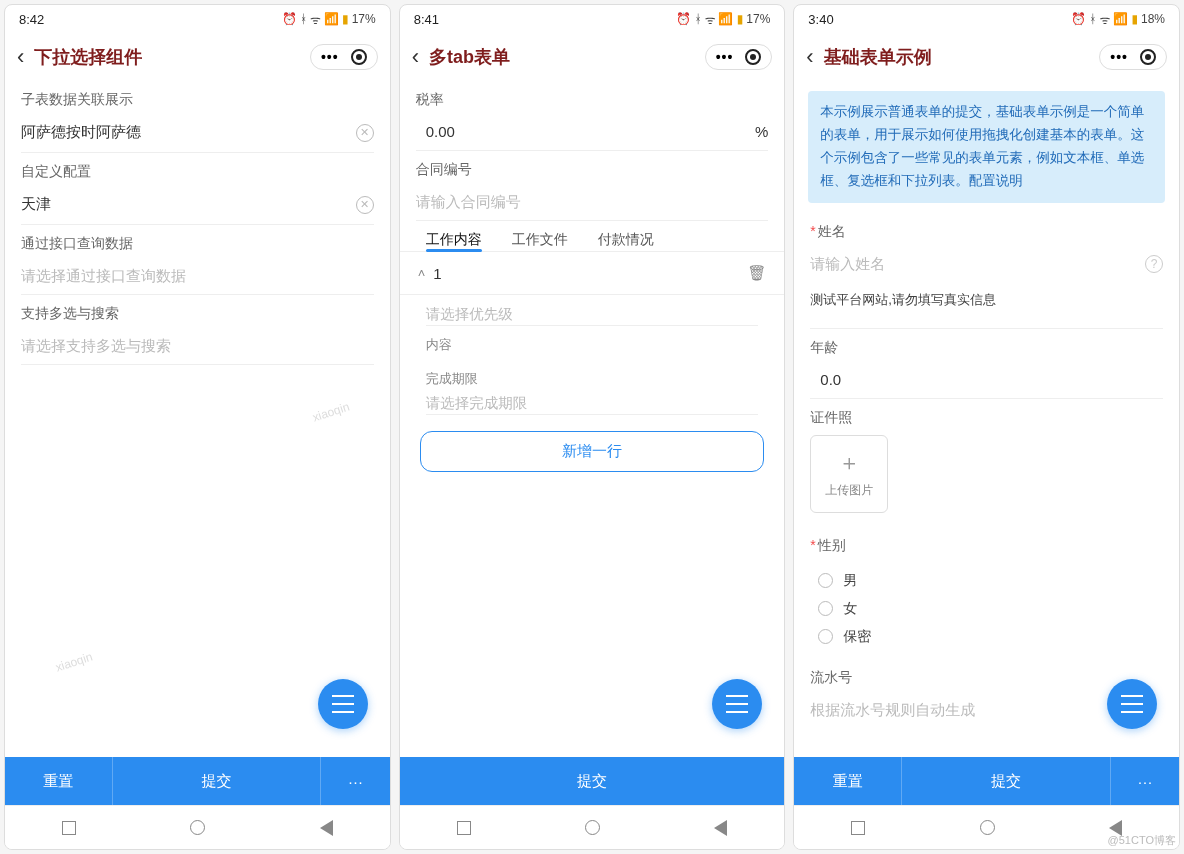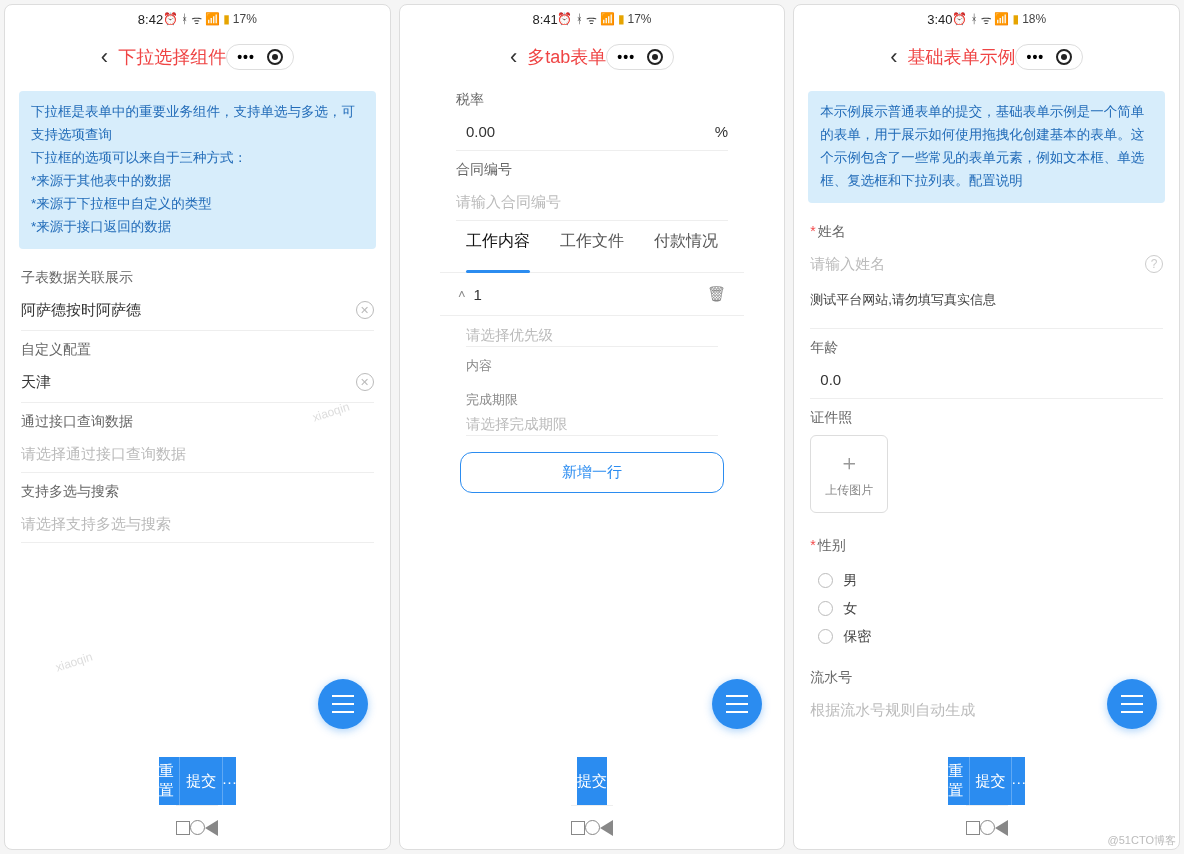--- a/index.html
+++ b/index.html
@@ -14,21 +14,20 @@
   .phone {
     width: 412px;
     height: 846px;
     background: #fff;
     border: 1px solid #ddd;
     border-radius: 8px;
     overflow: hidden;
     position: relative;
     display: flex;
     flex-direction: column;
-    align-items: center;
   }
   .status-bar {
     height: 28px;
     display: flex;
     justify-content: space-between;
     align-items: center;
     padding: 0 14px;
     font-size: 13px;
     color: #222;
     font-weight: 500;
@@ -36,21 +35,21 @@
   .status-icons { display:flex; gap:3px; align-items:center; font-size:12px; color:#444;}
   .status-icons .batt { color:#e6a400;}
   .title-bar {
     height: 48px;
     display: flex;
     align-items: center;
     padding: 0 12px;
     background:#fff;
   }
   .title-bar .back { font-size: 22px; color:#333; margin-right:10px;}
-  .title-bar .title { font-size: 18px; font-weight:400; color:#ef4444; flex:1;}
+  .title-bar .title { font-size: 18px; font-weight:700; color:#7f1d1d; flex:1;}
   .title-bar .pill {
     display:flex; align-items:center; gap:12px;
     border:1px solid #ddd; border-radius:20px;
     padding:4px 10px;
   }
   .title-bar .dots { font-weight:bold; letter-spacing:1px; font-size:14px;}
   .title-bar .target {
     width:16px;height:16px;border:2px solid #222;border-radius:50%;
     display:flex;align-items:center;justify-content:center;
   }
@@ -92,21 +91,21 @@
   .help-ic {
     width:18px;height:18px;border:1px solid #ccc;border-radius:50%;
     color:#ccc;font-size:12px;display:flex;align-items:center;justify-content:center;
   }
   .suffix { color:#333; font-size:15px;}
   .hint { color:#404040; font-size:13px; padding:8px 0 19px 0; border-bottom:1px solid #eee;}
   .tabs {
     display:flex; gap:30px; padding:10px 26px 0 26px;
     border-bottom:1px solid #eee;
   }
-  .tab { font-size:16px; color:#555; padding-bottom:20px; position:relative;}
+  .tab { font-size:14px; color:#555; padding-bottom:2px; position:relative;}
   .tab.active { color:#111;}
   .tab.active::after {
     content:"";position:absolute;left:0;right:0;bottom:-1px;height:3px;background:#2b8cf0;border-radius:2px;
   }
   .collapse-row {
     display:flex;align-items:center;padding:12px 18px;
     border-bottom:1px solid #eee;font-size:15px;color:#333;
   }
   .collapse-row .chev { margin-right:8px;font-size:13px;color:#888;}
   .collapse-row .del { margin-left:auto; color:#888;font-size:15px;}
@@ -178,27 +177,20 @@
   </div>
   <div class="title-bar">
     <span class="back">‹</span>
     <span class="title">下拉选择组件</span>
     <span class="pill">
       <span class="dots">•••</span>
       <span class="target"></span>
     </span>
   </div>
   <div class="content">
-    <div class="tip-box">
-      <span>下拉框是表单中的重要业务组件，支持单选与多选，可支持选项查询</span>
-      <span>下拉框的选项可以来自于三种方式：</span>
-      <span>*来源于其他表中的数据</span>
-      <span>*来源于下拉框中自定义的类型</span>
-      <span>*来源于接口返回的数据</span>
-    </div>
     <div class="field">
       <div class="label">子表数据关联展示</div>
       <div class="value-row">
         <span class="value">阿萨德按时阿萨德</span>
         <span class="clear-ic">✕</span>
       </div>
     </div>
     <div class="field">
       <div class="label">自定义配置</div>
       <div class="value-row">

